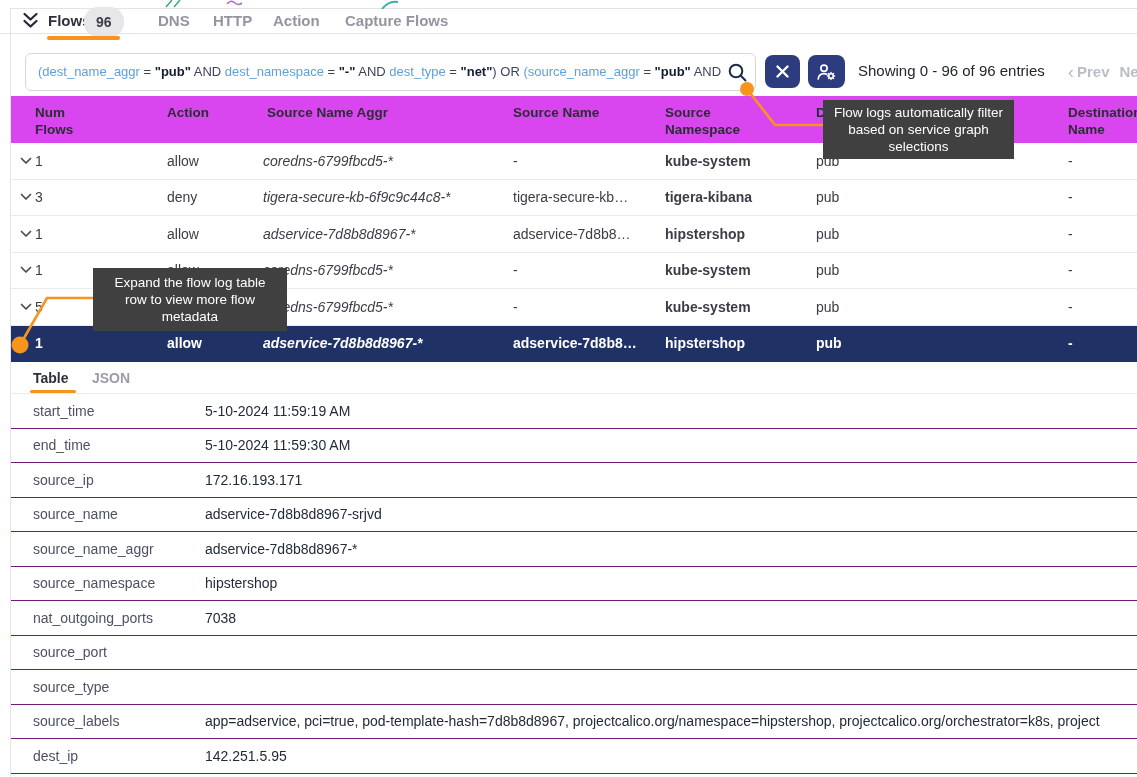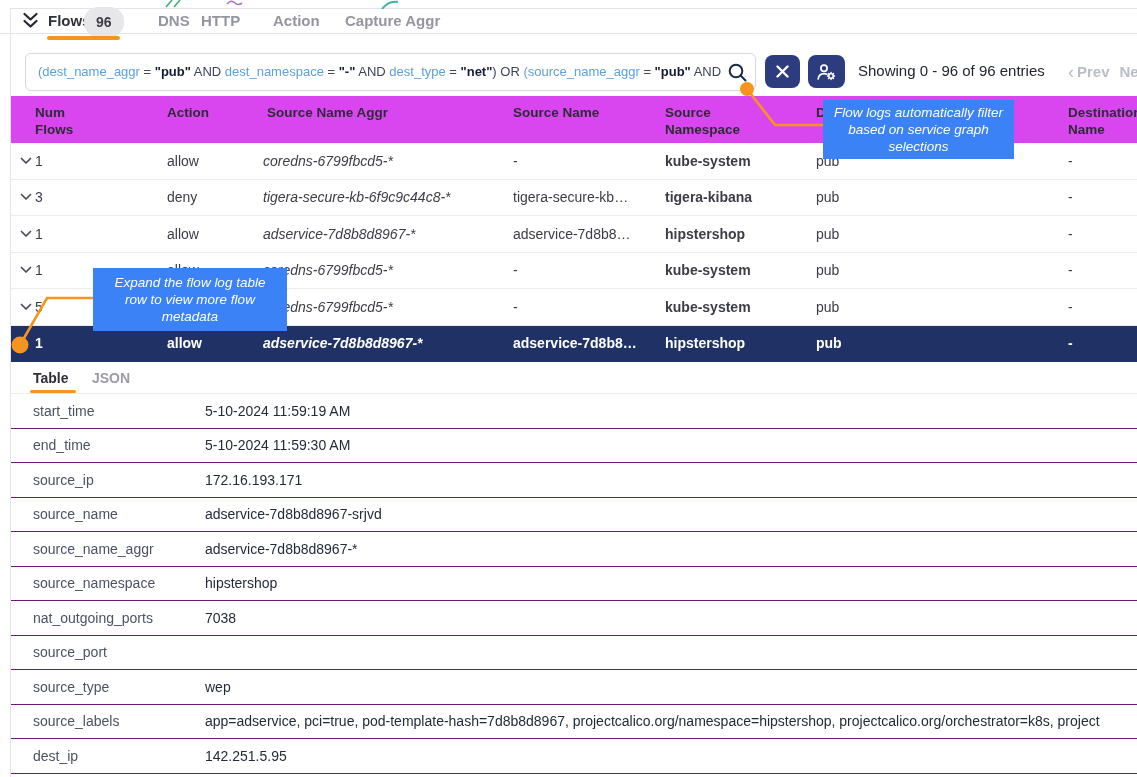--- a/index.html
+++ b/index.html
@@ -9,21 +9,21 @@
   .hline { position:absolute; height:1px; background:#e4e4e8; }
   .vline { position:absolute; width:1px; background:#e4e4e8; }
 
   
   .tabbar { position:absolute; top:10px; left:0; right:0; height:24px; }
   .collapse-ic { position:absolute; left:22px; top:2px; cursor:pointer; }
   .tab { position:absolute; top:2px; font-size:15px; font-weight:700; color:#94959f; cursor:pointer; white-space:nowrap; }
   .tab.active { color:#30303a; }
   .tab-flows { left:48px; }
   .count-badge { position:absolute; left:84px; top:-3px; background:#e7e7ea; color:#3d3d47; font-size:14px; font-weight:700; padding:7px 12px; border-radius:14px; }
-  .tab-dns { left:158px; } .tab-http { left:201px;text-align:right; } .tab-alerts { left:273px; } .tab-capture { left:345px; }
+  .tab-dns { left:158px; } .tab-http { left:213px;text-align:right; } .tab-alerts { left:273px; } .tab-capture { left:345px; }
   .tab-underline { position:absolute; left:47px; top:36px; width:73px; height:4px; background:#F7941D; border-radius:2px; }
 
   
   .query-box { position:absolute; left:25px; top:53px; width:731px; height:38px; border:1px solid #d7d7de; border-radius:6px; background:#fff; cursor:text; }
   .query-text { position:absolute; left:12px; right:32px; top:0; height:36px; line-height:36px; font-size:13px; white-space:nowrap; overflow:hidden; }
   .seg-field { color:#5E9FDC; }
   .seg-value { color:#131c33; font-weight:700; }
   .seg-plain { color:#3d4458; }
   .search-ic { position:absolute; right:7px; top:8px; cursor:pointer; }
   .sq-btn { position:absolute; top:55px; height:33px; background:#2C3C7E; border:none; border-radius:8px; cursor:pointer; display:flex; align-items:center; justify-content:center; }
@@ -57,21 +57,21 @@
   .dtab.active { color:#2e2e38; }
   .dtab-table { left:33px; } .dtab-json { left:92px;text-align:center; }
   .dtab-underline { position:absolute; left:30px; top:28px; width:46px; height:3px; background:#F7941D; border-radius:2px; }
   .detail-rows { position:absolute; top:393px; left:11px; right:0; border-top:1px solid #ececf0; }
   .drow { position:relative; height:34.5px; border-bottom:1px solid #701a75; }
   .dkey { position:absolute; left:22px; top:50%; transform:translateY(-50%); font-size:14px; color:#4d5263; white-space:nowrap; }
   .dval { position:absolute; left:194px; right:0; top:50%; transform:translateY(-50%); font-size:14px; color:#242b38; white-space:nowrap; overflow:hidden; }
 
   
   .annot-svg { position:absolute; inset:0; z-index:5; pointer-events:none; }
-  .callout { position:absolute; z-index:6; background:#3b82f6; color:#fff; font-size:13.5px; line-height:17px; text-align:center;font-style:italic; }
+  .callout { position:absolute; z-index:6; background:#404040; color:#fff; font-size:13.5px; line-height:17px; text-align:center; }
   .callout-1 { left:823px; top:100px; width:191px; padding:4px 8px; }
   .callout-2 { left:93px; top:268px; width:194px; padding:6px 10px; }
 </style>
 </head>
 <body>
 
 <div class="screen">
 
   <svg class="annot-svg" style="z-index:1; height:9px;" width="1137" height="9">
     <path d="M166,7 l6,-7 M174,7 l6,-7" stroke="#3fae7a" stroke-width="1.6" fill="none"></path>
@@ -85,21 +85,21 @@
   <div class="tabbar">
     <svg class="collapse-ic" width="17" height="17" viewBox="0 0 17 17">
       <polyline points="2.5,2 8.5,7.5 14.5,2" fill="none" stroke="#262634" stroke-width="2.2" stroke-linecap="round" stroke-linejoin="round"></polyline>
       <polyline points="2.5,9 8.5,14.5 14.5,9" fill="none" stroke="#262634" stroke-width="2.2" stroke-linecap="round" stroke-linejoin="round"></polyline>
     </svg>
     <span class="tab tab-flows active">Flows</span>
     <span class="count-badge">96</span>
     <span class="tab tab-dns">DNS</span>
     <span class="tab tab-http">HTTP</span>
     <span class="tab tab-alerts">Action</span>
-    <span class="tab tab-capture">Capture Aggr</span>
+    <span class="tab tab-capture">Capture Flows</span>
   </div>
   <div class="hline" style="top:33px; left:0; right:0;"></div>
   <div class="tab-underline"></div>
 
   <div class="query-box">
     <div class="query-text">
       
     <span class="seg-field">(dest_name_aggr</span><span class="seg-plain"> = </span><span class="seg-value">"pub"</span><span class="seg-plain"> AND </span><span class="seg-field">dest_namespace</span><span class="seg-plain"> = </span><span class="seg-value">"-"</span><span class="seg-plain"> AND </span><span class="seg-field">dest_type</span><span class="seg-plain"> = </span><span class="seg-value">"net"</span><span class="seg-plain">) OR </span><span class="seg-field">(source_name_aggr</span><span class="seg-plain"> = </span><span class="seg-value">"pub"</span><span class="seg-plain"> AND</span></div>
     <svg class="search-ic" width="21" height="21" viewBox="0 0 21 21">
       <circle cx="9" cy="9" r="6.3" fill="none" stroke="#1b2a4a" stroke-width="2"></circle>
@@ -265,21 +265,20 @@
         <span class="dval">7038</span>
       </div>
 
       <div class="drow">
         <span class="dkey">source_port</span>
         <span class="dval"></span>
       </div>
 
       <div class="drow">
         <span class="dkey">source_type</span>
-        <span class="dval">wep</span>
       </div>
 
       <div class="drow">
         <span class="dkey">source_labels</span>
         <span class="dval">app=adservice, pci=true, pod-template-hash=7d8b8d8967, projectcalico.org/namespace=hipstershop, projectcalico.org/orchestrator=k8s, project</span>
       </div>
 
       <div class="drow">
         <span class="dkey">dest_ip</span>
         <span class="dval">142.251.5.95</span>

